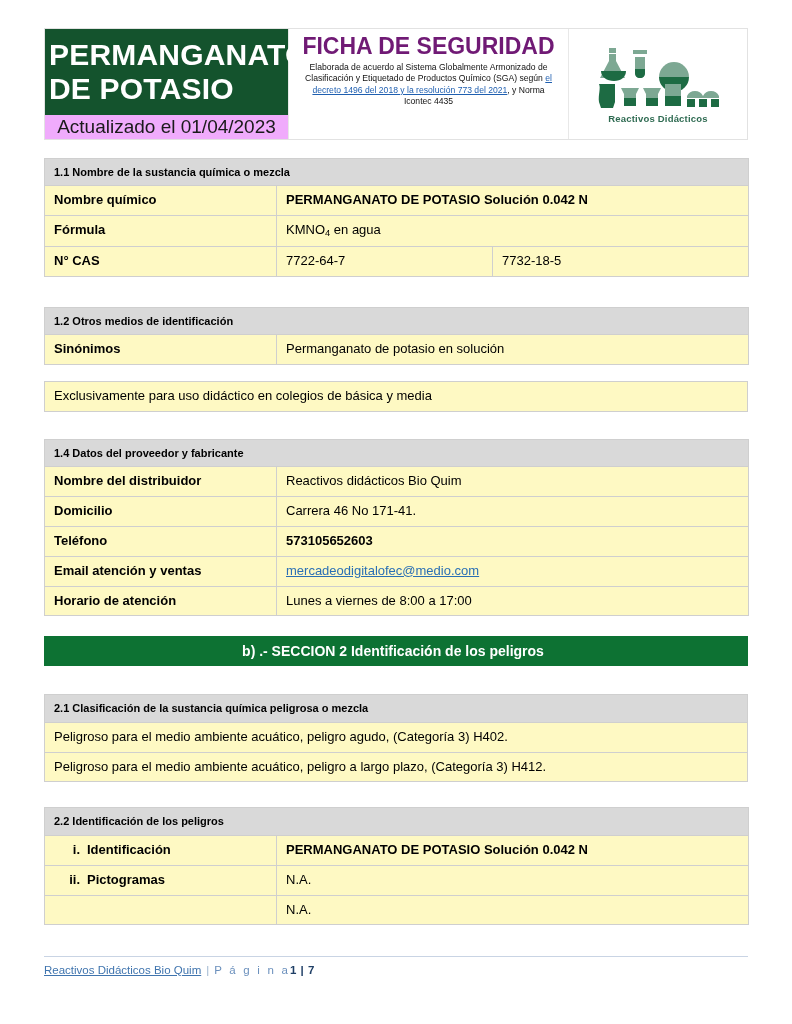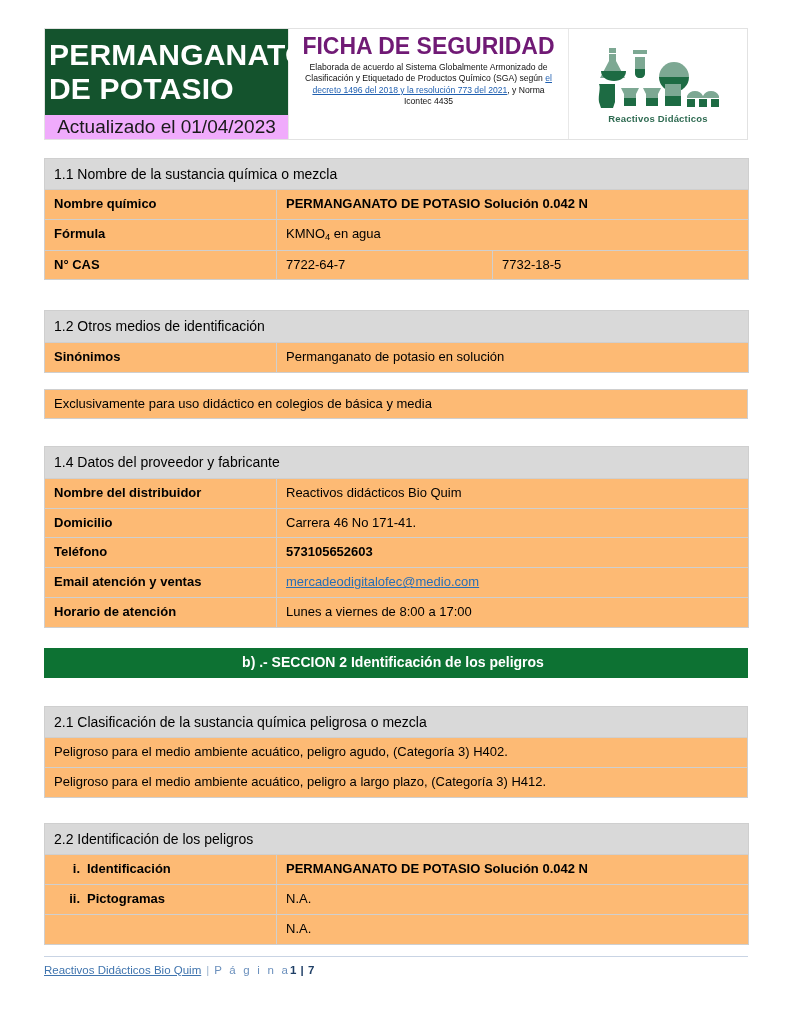--- a/index.html
+++ b/index.html
@@ -158,26 +158,26 @@
     width: 100%;
     border-collapse: collapse;
     table-layout: fixed;
     font-size: 13px;
   }
   table.sds td {
     border: 1px solid #cfcfcf;
     padding: 6px 8px 6px 9px;
     vertical-align: middle;
     line-height: 1.3;
-    background: #fdba74;
+    background: #fef9c3;
   }
   td.hdr {
     background: #d9d9d9 !important;
-    font-weight: normal;
-    font-size: 14px;
+    font-weight: bold;
+    font-size: 11px;
     padding: 6px 8px 6px 9px;
   }
   td.hdr.two-line {
     line-height: 1.35;
     padding-top: 5px;
     padding-bottom: 5px;
   }
   td.lbl {
     font-weight: bold;
   }

